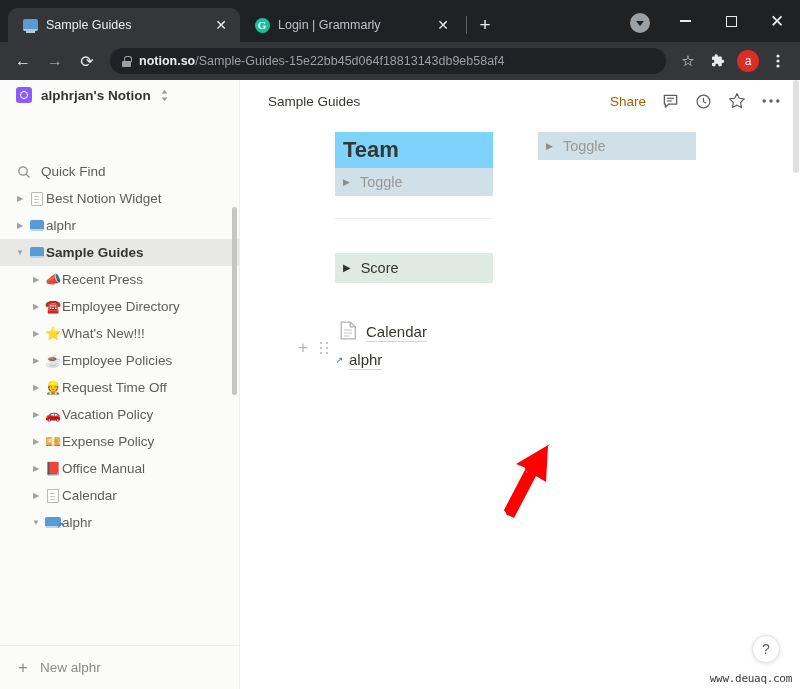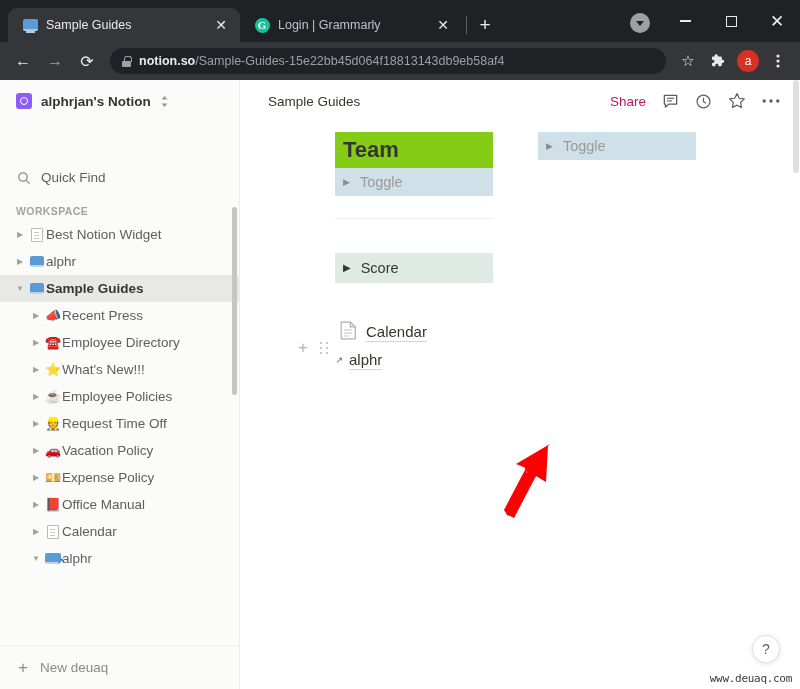--- a/index.html
+++ b/index.html
@@ -80,21 +80,21 @@
 
   
   .page { display:flex; height: 609px; background:#fff; position:relative; }
 
   
   .sidebar {
     width: 240px; background:#fbfbfa; flex:0 0 240px;
     display:flex; flex-direction:column; position:relative;
     border-right:1px solid #ededeb;
   }
-  .sb-scroll { flex:1; overflow:hidden; position:relative; padding-top:6px; }
+  .sb-scroll { flex:1; overflow:hidden; position:relative; }
   .ws-header {
     display:flex; align-items:center; gap:9px; padding: 6px 14px 6px 16px; height:30px;
   }
   .ws-logo {
     width:16px;height:16px;border-radius:3px;background:#8b5cf6;
     display:flex;align-items:center;justify-content:center; flex:0 0 16px;
   }
   .ws-logo .inner { width:8px;height:8px;border:1.5px solid #fff;border-radius:50%; }
   .ws-name { font-size:13.5px; font-weight:bold; color:#37352f; }
   .ws-caret { color:#9b9a97; font-size:9px; line-height:1; display:flex;flex-direction:column; gap:1px;}
@@ -148,29 +148,29 @@
     background:#c6c5c2; border-radius:3px;
   }
 
   
   .main { flex:1; position:relative; background:#fff; overflow:hidden; }
   .main-header {
     height:34px; display:flex; align-items:center; padding: 8px 20px 0 20px; gap:8px;
   }
   .crumb { display:flex; align-items:center; gap:8px; font-size:13.5px; color:#37352f; }
   .hdr-actions { margin-left:auto; display:flex; align-items:center; gap:16px; }
-  .share-lbl { font-size:13.5px; color:#be185d; }
+  .share-lbl { font-size:13.5px; color:#a16207; }
   .hdr-ico { color:#5f5e5b; display:flex; align-items:center; justify-content:center; }
 
   .content { position:relative; padding-top:18px; }
 
   .col-wrap { display:flex; gap:45px; padding-left:95px; }
   .col { width:158px; }
   .blk-head {
-    background:#84cc16; padding: 5px 8px; font-size:22px; font-weight:bold; color:#37352f;
+    background:#7dd3fc; padding: 5px 8px; font-size:22px; font-weight:bold; color:#37352f;
     line-height:1.18;
   }
   .blk-toggle {
     background:#cfe0e8; padding: 6px 8px; display:flex; align-items:center; gap:10px;
     font-size:14.5px; color:#9b9a97;
   }
   .blk-toggle .tri { font-size:9px; color:#8d8c89; }
 
   .score-blk {
     margin-top:34px; margin-left:95px; width:158px;
@@ -306,21 +306,20 @@
             <svg width="14" height="14" viewBox="0 0 14 14" aria-hidden="true">
                 <circle cx="6" cy="6" r="4.2" fill="none" stroke="#8d8d89" stroke-width="1.3"></circle>
                 <line x1="9.2" y1="9.2" x2="12.6" y2="12.6" stroke="#8d8d89" stroke-width="1.3"></line>
               </svg>
           </span>
           <span>Quick Find</span>
         </div>
 
 
 
-        <div class="sb-section">WORKSPACE</div>
         <div class="sb-row ind0">
           <span class="arrow">▶</span>
           <span class="emoji">
               <span class="doc-ico"></span>
             </span>
           <span class="lbl">Best Notion Widget</span>
         </div>
 
 
         <div class="sb-row ind0">
@@ -401,21 +400,21 @@
               <span class="mini-monitor arrow"></span>
             </span>
           <span class="lbl">alphr</span>
         </div>
 
         <div class="sb-scrollbar"></div>
       </div>
 
       <div class="newpage">
         <span class="plus">+</span>
-        <span>New deuaq</span>
+        <span>New alphr</span>
       </div>
     </div>
 
     <div class="main">
 
       <div class="main-header">
         <div class="crumb">
           <span><span class="mini-monitor"></span></span>
           <span>Sample Guides</span>
         </div>

